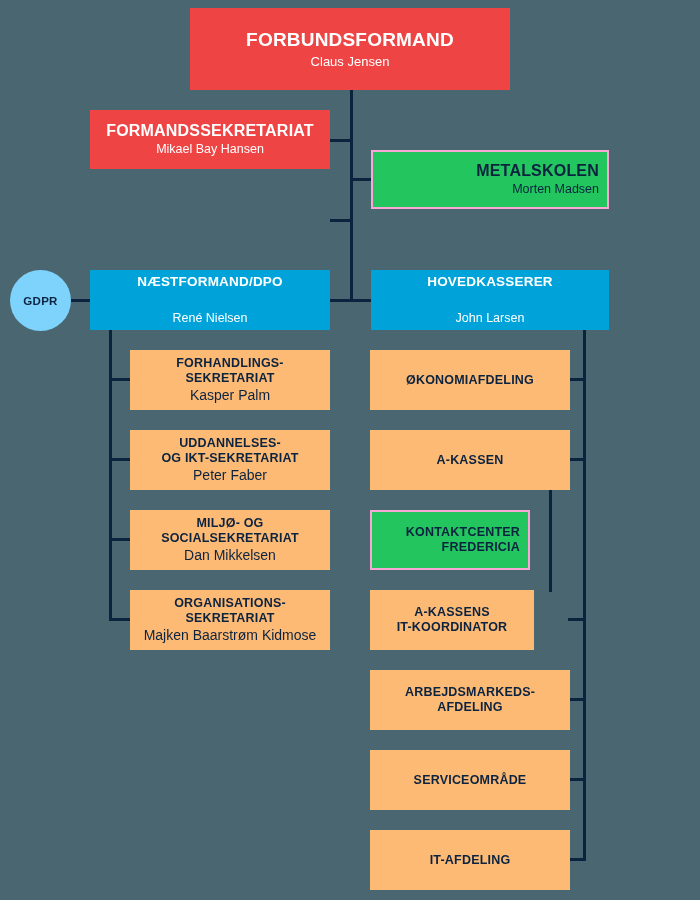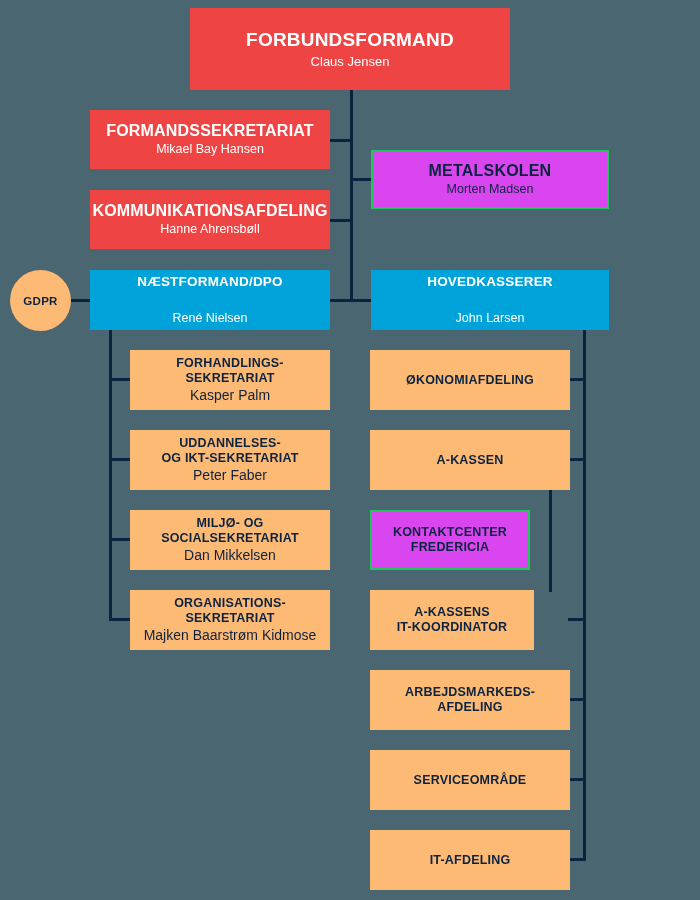--- a/index.html
+++ b/index.html
@@ -53,43 +53,44 @@
   .cyan {
     background: #00a3d9;
     color: #ffffff;
     gap: 20px;
   }
   .light {
     background: #fdba74;
     color: #0c2340;
   }
   .white {
-    background: #d946ef;
+    background: #22c55e;
     color: #0c2340;
-    border: 2px solid #22c55e;
+    border: 2px solid #f9a8d4;
+    align-items: flex-end;
   }
 
   
   .tier-top .title { font-size: 19px; }
   .tier-top .person { font-size: 13px; margin-top: 2px; }
 
   .tier-2 .title { font-size: 16px; }
   .tier-2 .person { font-size: 12.5px; margin-top: 1px; }
 
   .tier-3 .title { font-size: 13.5px; }
   .tier-3 .person { font-size: 12.5px; margin-top: 1px; }
 
   .tier-4 .title { font-size: 12.5px; }
   .tier-4 .person { font-size: 14px; margin-top: 1px; }
 
   
   .gdpr {
     position: absolute;
     border-radius: 50%;
-    background: #fdba74;
+    background: #7dd3fc;
     color: #0c2340;
     display: flex;
     align-items: center;
     justify-content: center;
     font-size: 11.5px;
     font-weight: bold;
     letter-spacing: 0.3px;
   }
 </style>
 </head>
@@ -134,24 +135,20 @@
   <div class="node navy tier-top" style="left:190px; top:8px; width:320px; height:82px;">
     <div class="title">FORBUNDSFORMAND</div>
     <div class="person">Claus Jensen</div>
   </div>
 
   <div class="node navy tier-2" style="left:90px; top:110px; width:240px; height:59px;">
     <div class="title">FORMANDSSEKRETARIAT</div>
     <div class="person">Mikael Bay Hansen</div>
   </div>
 
-  <div class="node navy tier-2" style="left:90px; top:190px; width:240px; height:59px;">
-    <div class="title">KOMMUNIKATIONSAFDELING</div>
-    <div class="person">Hanne Ahrensbøll</div>
-  </div>
 
   <div class="node white tier-2" style="left:371px; top:150px; width:238px; height:59px;">
     <div class="title">METALSKOLEN</div>
     <div class="person">Morten Madsen</div>
   </div>
 
   <div class="node cyan tier-3" style="left:90px; top:270px; width:240px; height:60px;">
     <div class="title">NÆSTFORMAND/DPO</div>
     <div class="person">René Nielsen</div>
   </div>

